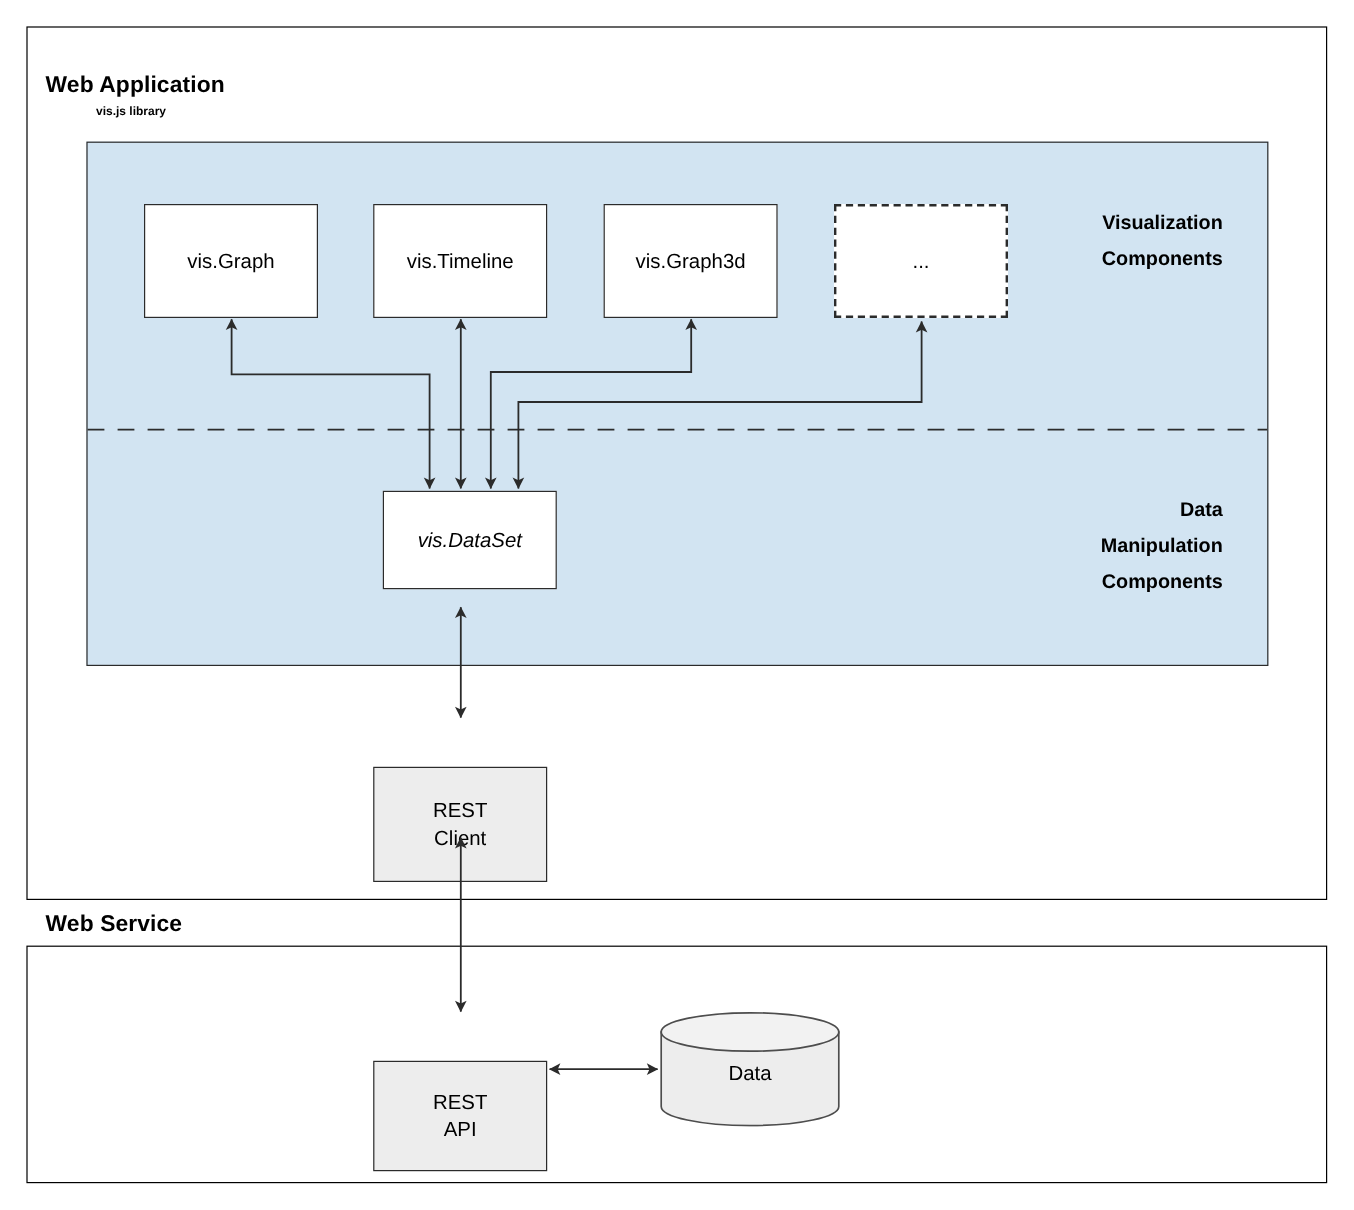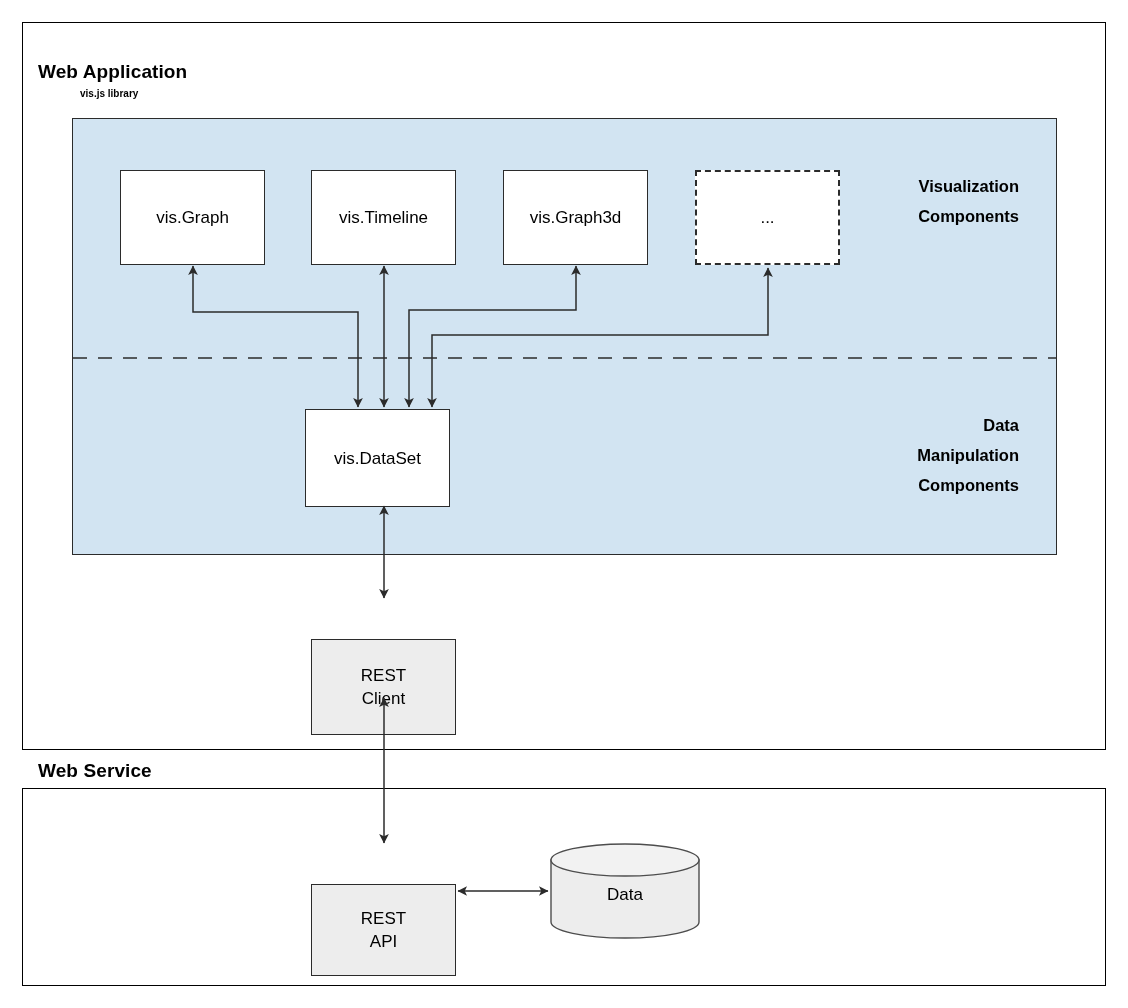--- a/index.html
+++ b/index.html
@@ -97,21 +97,21 @@
   }
   .node.dashed {
     background: #ffffff;
     border: 2px dashed #2b2b2b;
   }
 
   #node-vis-graph    { left: 120px; top: 170px; width: 145px; height: 95px; }
   #node-vis-timeline { left: 311px; top: 170px; width: 145px; height: 95px; text-align: center; }
   #node-vis-graph3d  { left: 503px; top: 170px; width: 145px; height: 95px; }
   #node-ellipsis     { left: 695px; top: 170px; width: 145px; height: 95px; }
-  #node-vis-dataset  { left: 305px; top: 409px; width: 145px; height: 98px; }
+  #node-vis-dataset  { left: 319px; top: 409px; width: 145px; height: 82px; font-style: italic; }
   #node-rest-client  { left: 311px; top: 600px; width: 145px; height: 96px; }
   #node-rest-api     { left: 311px; top: 845px; width: 145px; height: 92px; }
 
   
   #node-data {
     position: absolute;
     left: 550px; top: 843px;
     width: 150px; height: 96px;
   }
   #node-data svg { display: block; }

